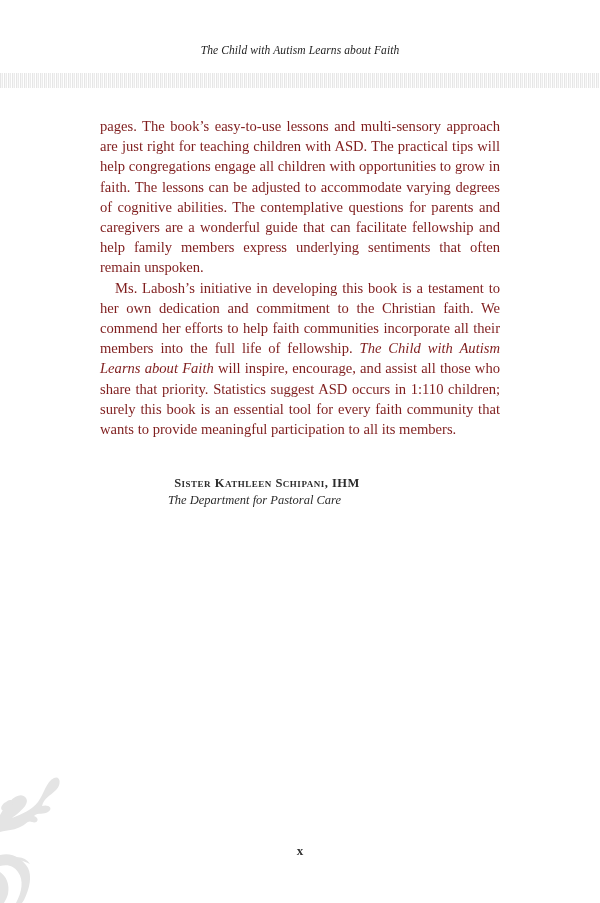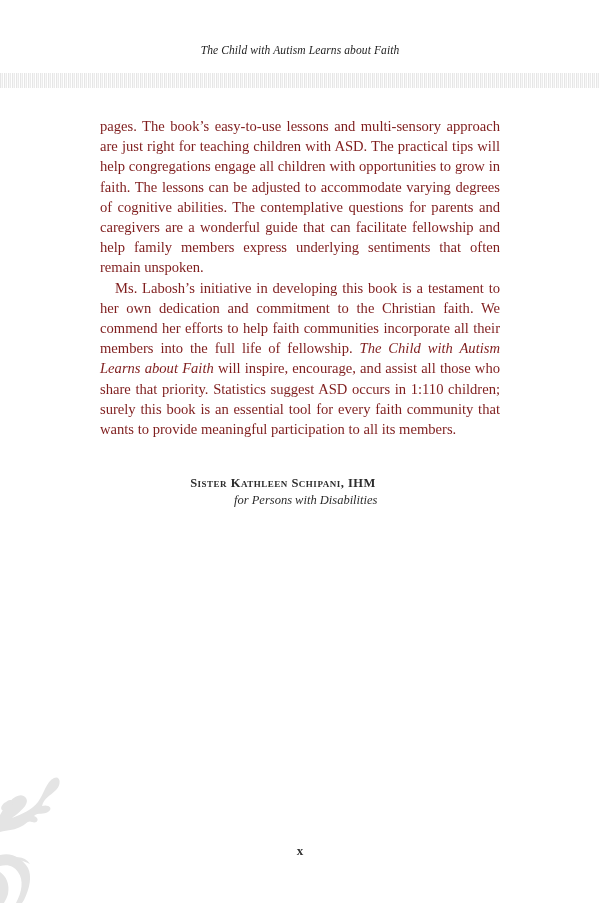--- a/index.html
+++ b/index.html
@@ -17,21 +17,21 @@
   }
   .body-text {
     position: absolute; top: 116px; left: 100px; width: 400px;
     font-size: 14.6px; line-height: 20.2px; text-align: justify; color: #7f1d1d;
     hyphens: manual;
   }
   .body-text p { margin: 0; }
   .body-text p.indent { text-indent: 15px; }
   .body-text em { font-style: italic; }
   .signature {
-    position: absolute; top: 475px; left: 16px; width: 504px;
+    position: absolute; top: 475px; left: 0; width: 504px;
     font-size: 12.5px; line-height: 16.5px; color: #2c2c2c;
   }
   .sig-line { display: block; text-align: center; }
   .sc { font-variant: small-caps; font-weight: bold; letter-spacing: 0.5px; }
   .sig-name1 { padding-left: 30px; }
   .sig-name2 { padding-left: 8px; }
   .sig-dept1 { font-style: italic; padding-left: 5px; }
   .sig-dept2 { font-style: italic; text-align: left !important; padding-left: 218px; }
   .sig-arch { text-align: left !important; padding-left: 231px; }
   .folio {
@@ -46,21 +46,21 @@
 <div class="running-head">The Child with Autism Learns about Faith</div>
 <div class="band"></div>
 
 <div class="body-text">
   <p>pages. The book’s easy-to-use lessons and multi-sensory approach are just right for teaching children with ASD. The practical tips will help congregations engage all children with opportunities to grow in faith. The lessons can be adjusted to accommodate vary­ing degrees of cognitive abilities. The contemplative questions for parents and caregivers are a wonderful guide that can facilitate fellowship and help family members express underlying senti­ments that often remain unspoken.</p>
   <p class="indent"><span>Ms. Labosh’s initiative in developing this book is a testament to her own dedication and commitment to the Christian faith. We commend her efforts to help faith communities incorporate all their members into the full life of fellowship. </span><em>The Child with Autism Learns about Faith</em><span> will inspire, encourage, and assist all those who share that priority. Statistics suggest ASD occurs in 1:110 children; surely this book is an essential tool for every faith community that wants to provide meaningful participation to all its members.</span></p>
 </div>
 
 <div class="signature">
   <span class="sig-line sc sig-name1">Sister Kathleen Schipani, IHM</span>
-  <span class="sig-line sig-dept2">for Persons with Disabilities</span>
+  <span class="sig-line sig-dept1">The Department for Pastoral Care</span>
 </div>
 
 <svg class="ornament" viewBox="0 0 70 143">
   <g fill="#e4e4e4">
     <path d="M0 55 C8 40 20 30 26 38 C30 44 20 52 12 58 C22 54 32 50 38 42 C44 34 46 22 54 18 C60 15 62 24 56 30 C50 36 44 38 42 46 C48 44 54 48 48 52 C44 55 38 52 34 56 C40 58 38 64 32 62 C28 60 26 64 22 66 C16 70 8 70 0 72 Z"></path>
     <path d="M6 42 C10 38 14 40 12 46 C10 50 4 52 2 50 C0 48 2 44 6 42 Z"></path>
     <path d="M0 95 C12 92 22 98 28 108 C32 116 30 128 24 140 L22 143 L16 143 C22 132 24 120 18 112 C14 106 8 104 0 106 Z"></path>
     <path d="M0 112 C6 116 10 124 8 134 C7 138 5 141 4 143 L0 143 Z"></path>
     <path d="M14 98 C20 96 26 98 30 104 C26 102 20 100 14 98 Z"></path>
   </g>

